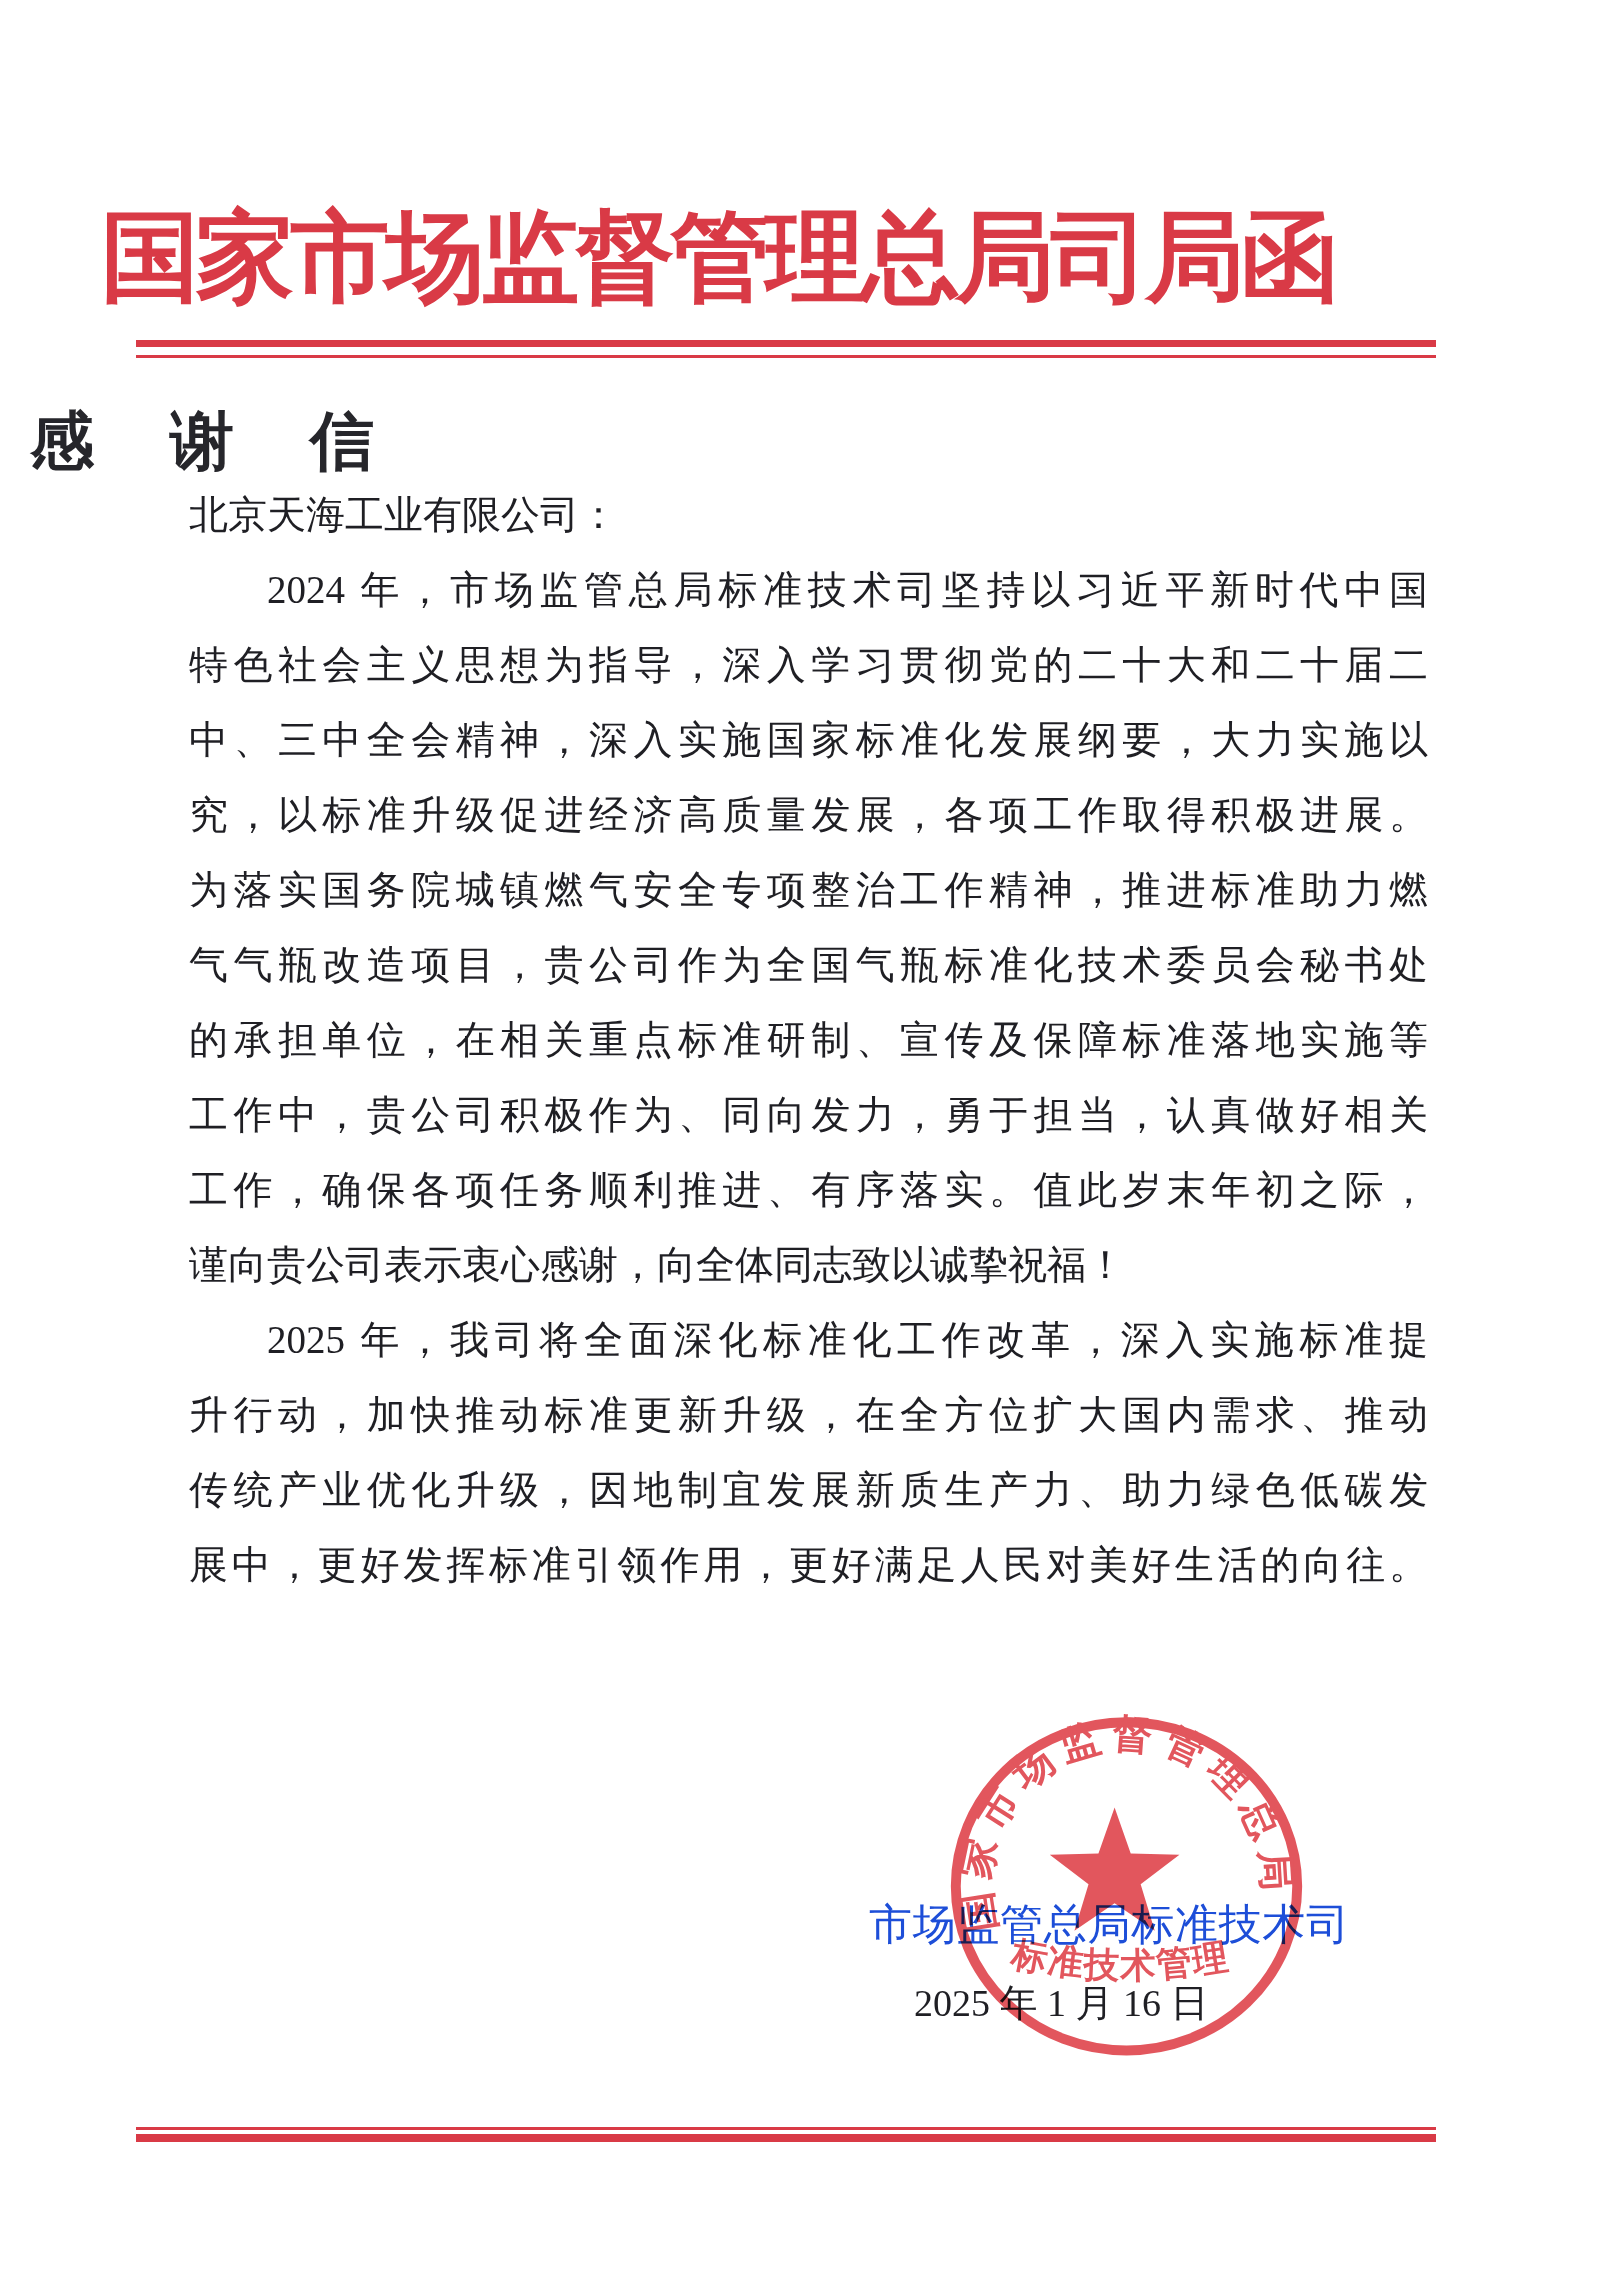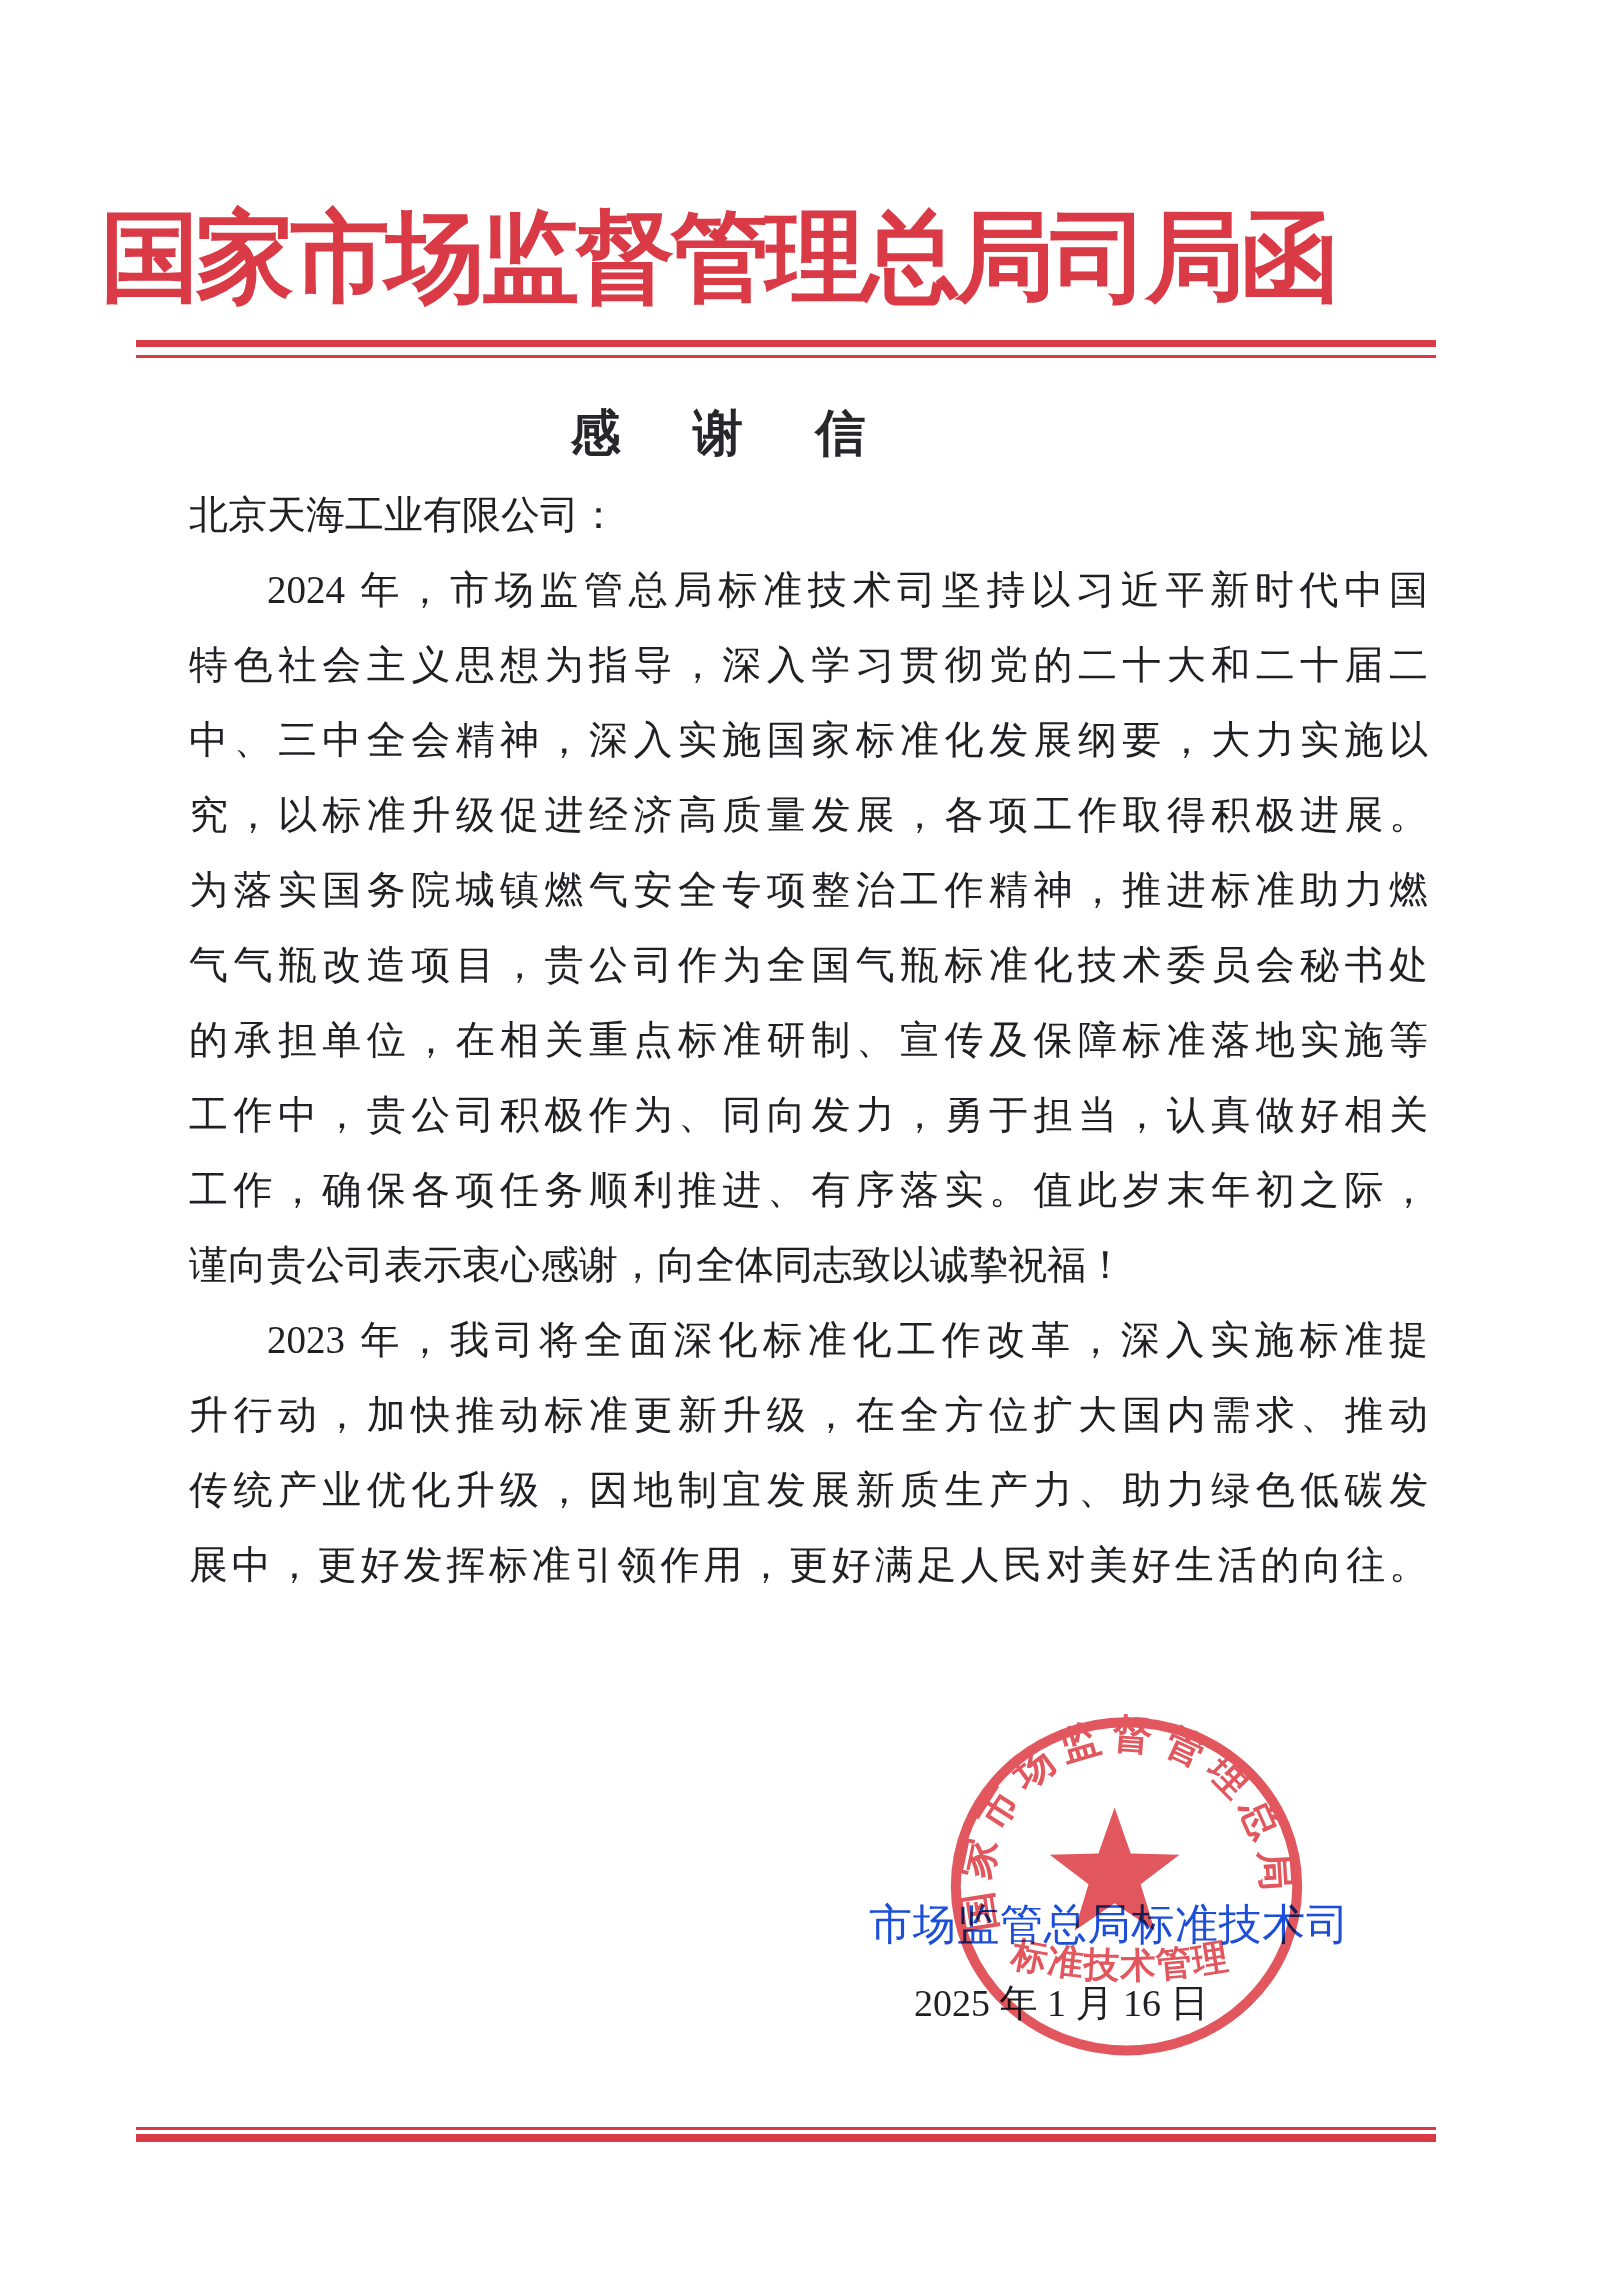--- a/index.html
+++ b/index.html
@@ -20,22 +20,22 @@
     color:#d93a46;
     white-space:nowrap;
   }
   .rule-top{position:absolute;top:340px;left:136px;width:1341px;}
   .rule-top .thick{height:6.6px;background:#d93a46;}
   .rule-top .gap{height:8.6px;}
   .rule-top .thin{height:2.6px;background:#d93a46;}
   
   .letter-title{
     position:absolute;top:405px;left:0;width:100%;
-    text-align:center;
-    font-size:50px;line-height:1.15;font-weight:bold;
+    text-align:left;
+    font-size:64px;line-height:1.15;font-weight:bold;
     letter-spacing:30px;padding-left:30px;box-sizing:border-box;
     color:#26262b;
     white-space:nowrap;
   }
   
   .body-text{
     position:absolute;top:477px;left:189px;width:1239px;
     font-size:39px;line-height:75px;
     color:#1f1f24;
   }
@@ -92,21 +92,21 @@
     <div class="line just indent">2024 年，市场监管总局标准技术司坚持以习近平新时代中国</div>
     <div class="line just">特色社会主义思想为指导，深入学习贯彻党的二十大和二十届二</div>
     <div class="line just">中、三中全会精神，深入实施国家标准化发展纲要，大力实施以</div>
     <div class="line just">究，以标准升级促进经济高质量发展，各项工作取得积极进展。</div>
     <div class="line just">为落实国务院城镇燃气安全专项整治工作精神，推进标准助力燃</div>
     <div class="line just">气气瓶改造项目，贵公司作为全国气瓶标准化技术委员会秘书处</div>
     <div class="line just">的承担单位，在相关重点标准研制、宣传及保障标准落地实施等</div>
     <div class="line just">工作中，贵公司积极作为、同向发力，勇于担当，认真做好相关</div>
     <div class="line just">工作，确保各项任务顺利推进、有序落实。值此岁末年初之际，</div>
     <div class="line">谨向贵公司表示衷心感谢，向全体同志致以诚挚祝福！</div>
-    <div class="line just indent">2023 年，我司将全面深化标准化工作改革，深入实施标准提</div>
+    <div class="line just indent">2025 年，我司将全面深化标准化工作改革，深入实施标准提</div>
     <div class="line just">升行动，加快推动标准更新升级，在全方位扩大国内需求、推动</div>
     <div class="line just">传统产业优化升级，因地制宜发展新质生产力、助力绿色低碳发</div>
     <div class="line just">展中，更好发挥标准引领作用，更好满足人民对美好生活的向往。</div>
   </div>
 
   <div class="signature">市场监管总局标准技术司</div>
   <div class="sign-date">2025 年 1 月 16 日</div>
 
   <svg class="seal" viewBox="0 0 560 532" xmlns="http://www.w3.org/2000/svg">
     <defs>

